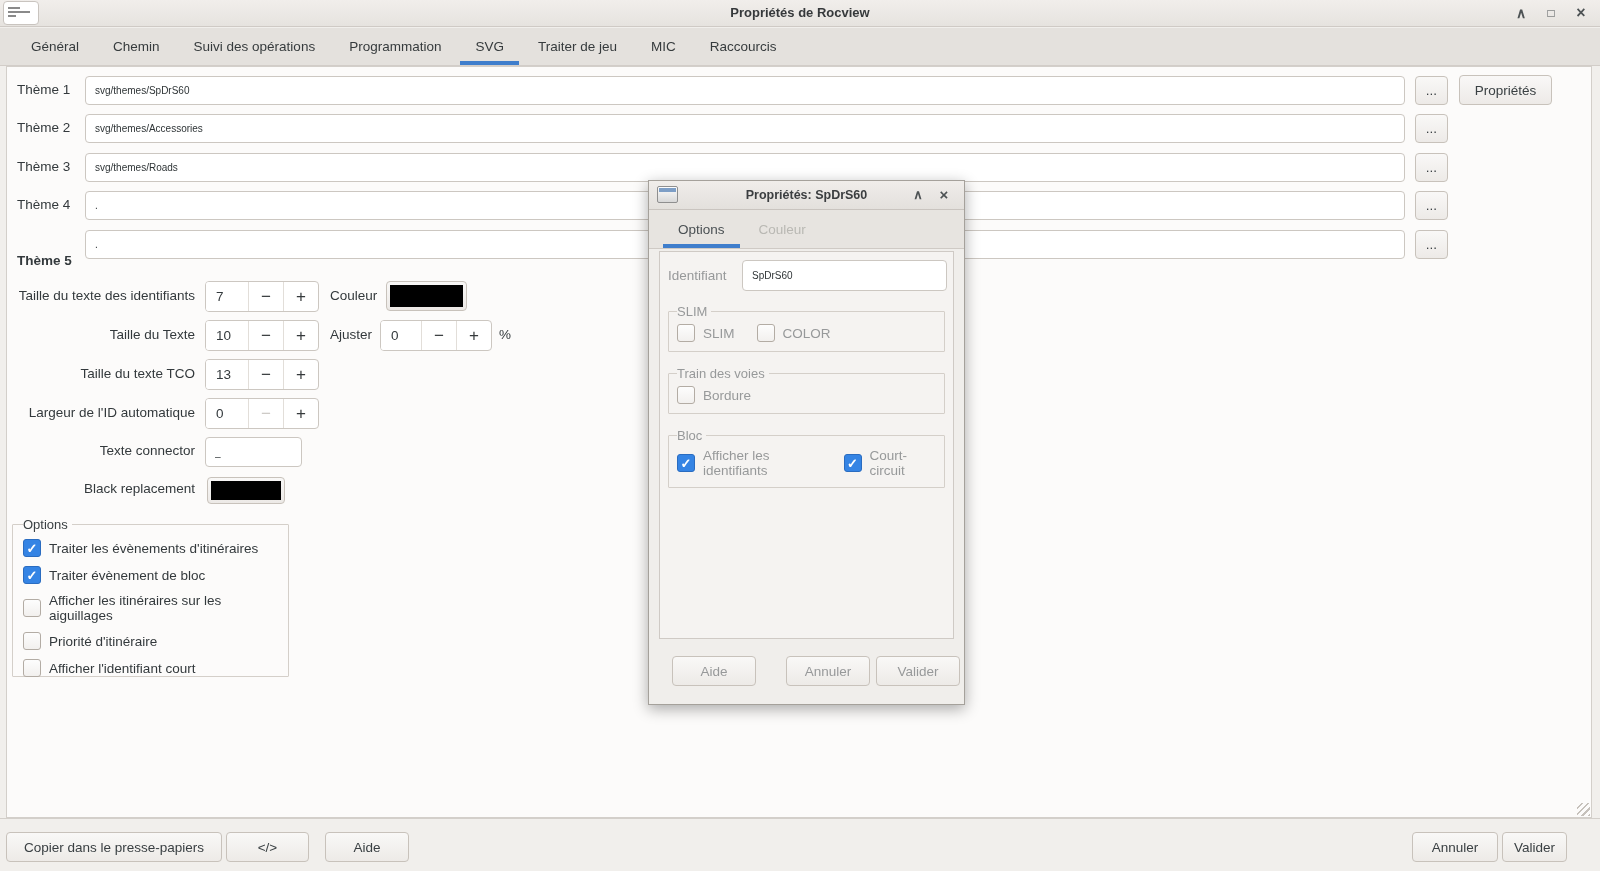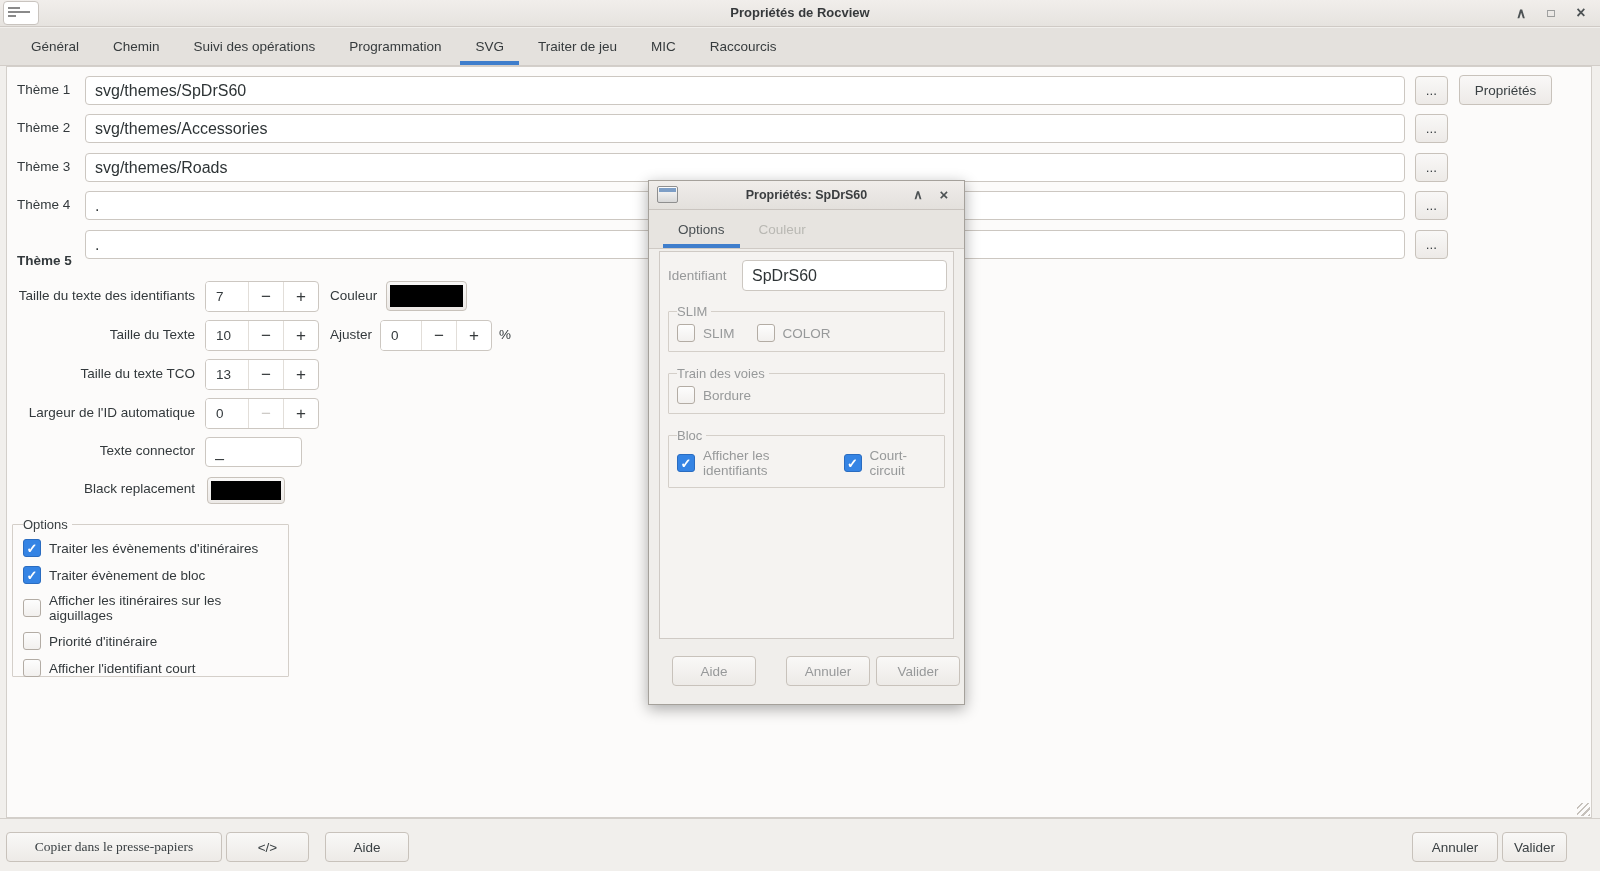--- a/index.html
+++ b/index.html
@@ -28,21 +28,21 @@
   .tab.dim { color:#b9b8b3; }
 
   
   .page { position:absolute; left:6px; top:66px; width:1586px; height:752px;
     background:#fcfbfa; border:1px solid #d3cfca; }
   .grip { position:absolute; right:1px; bottom:1px; width:13px; height:13px;
     background:repeating-linear-gradient(135deg, transparent 0 3px, #c6c1bb 3px 4.5px); }
 
   
   .entry { height:29px; border:1px solid #ccc7c1; border-radius:4px; background:#fff;
-    padding:0 9px; font-family:"Liberation Sans",sans-serif; font-size:16px; color:#2e3436; outline:none; }
+    padding:0 9px; font-family:"Liberation Sans",sans-serif; font-size:10px; color:#2e3436; outline:none; }
   .btn { display:inline-flex; align-items:center; justify-content:center; height:30px;
     background:linear-gradient(#f9f8f7,#edeae7); border:1px solid #c8c2bb; border-radius:4px;
     font-size:13.5px; color:#3a4043; padding:0 12px; cursor:default; }
   .row-abs { position:absolute; }
   .lbl { color:#33393c; }
 
   .spin { position:absolute; display:flex; height:31px; border:1px solid #ccc7c1; border-radius:4px;
     background:#fff; overflow:hidden; }
   .spin .val { flex:1; padding:0 10px; line-height:29px; background:#fff; }
   .spin .sbtn { width:35px; text-align:center; line-height:29px; font-size:17px; color:#35393b;
@@ -210,21 +210,21 @@
       <div class="cbrow">
         <span class="cb"></span>
         <span class="lbl">Afficher l'identifiant court</span>
       </div>
     </fieldset>
 
     <div class="grip"></div>
   </div>
 
   <div class="footer-sep"></div>
-  <div class="btn" style="position:absolute; left:6px; top:832px; width:216px;font-family:Liberation Serif, serif;">Copier dans le presse-papiers</div>
+  <div class="btn" style="position:absolute; left:6px; top:832px; width:216px;">Copier dans le presse-papiers</div>
   <div class="btn" style="position:absolute; left:226px; top:832px; width:83px;">&lt;/&gt;</div>
   <div class="btn" style="position:absolute; left:325px; top:832px; width:84px;">Aide</div>
   <div class="btn" style="position:absolute; right:102px; top:832px; width:86px;">Annuler</div>
   <div class="btn" style="position:absolute; right:33px; top:832px; width:65px;">Valider</div>
 
   <div class="dlg">
     <div class="dlg-titlebar">
       <div class="dlg-icon"></div>
       <div class="title">Propriétés: SpDrS60</div>
       <div class="winbtn" style="right:33px; top:1px; font-size:13px;">∧</div>

